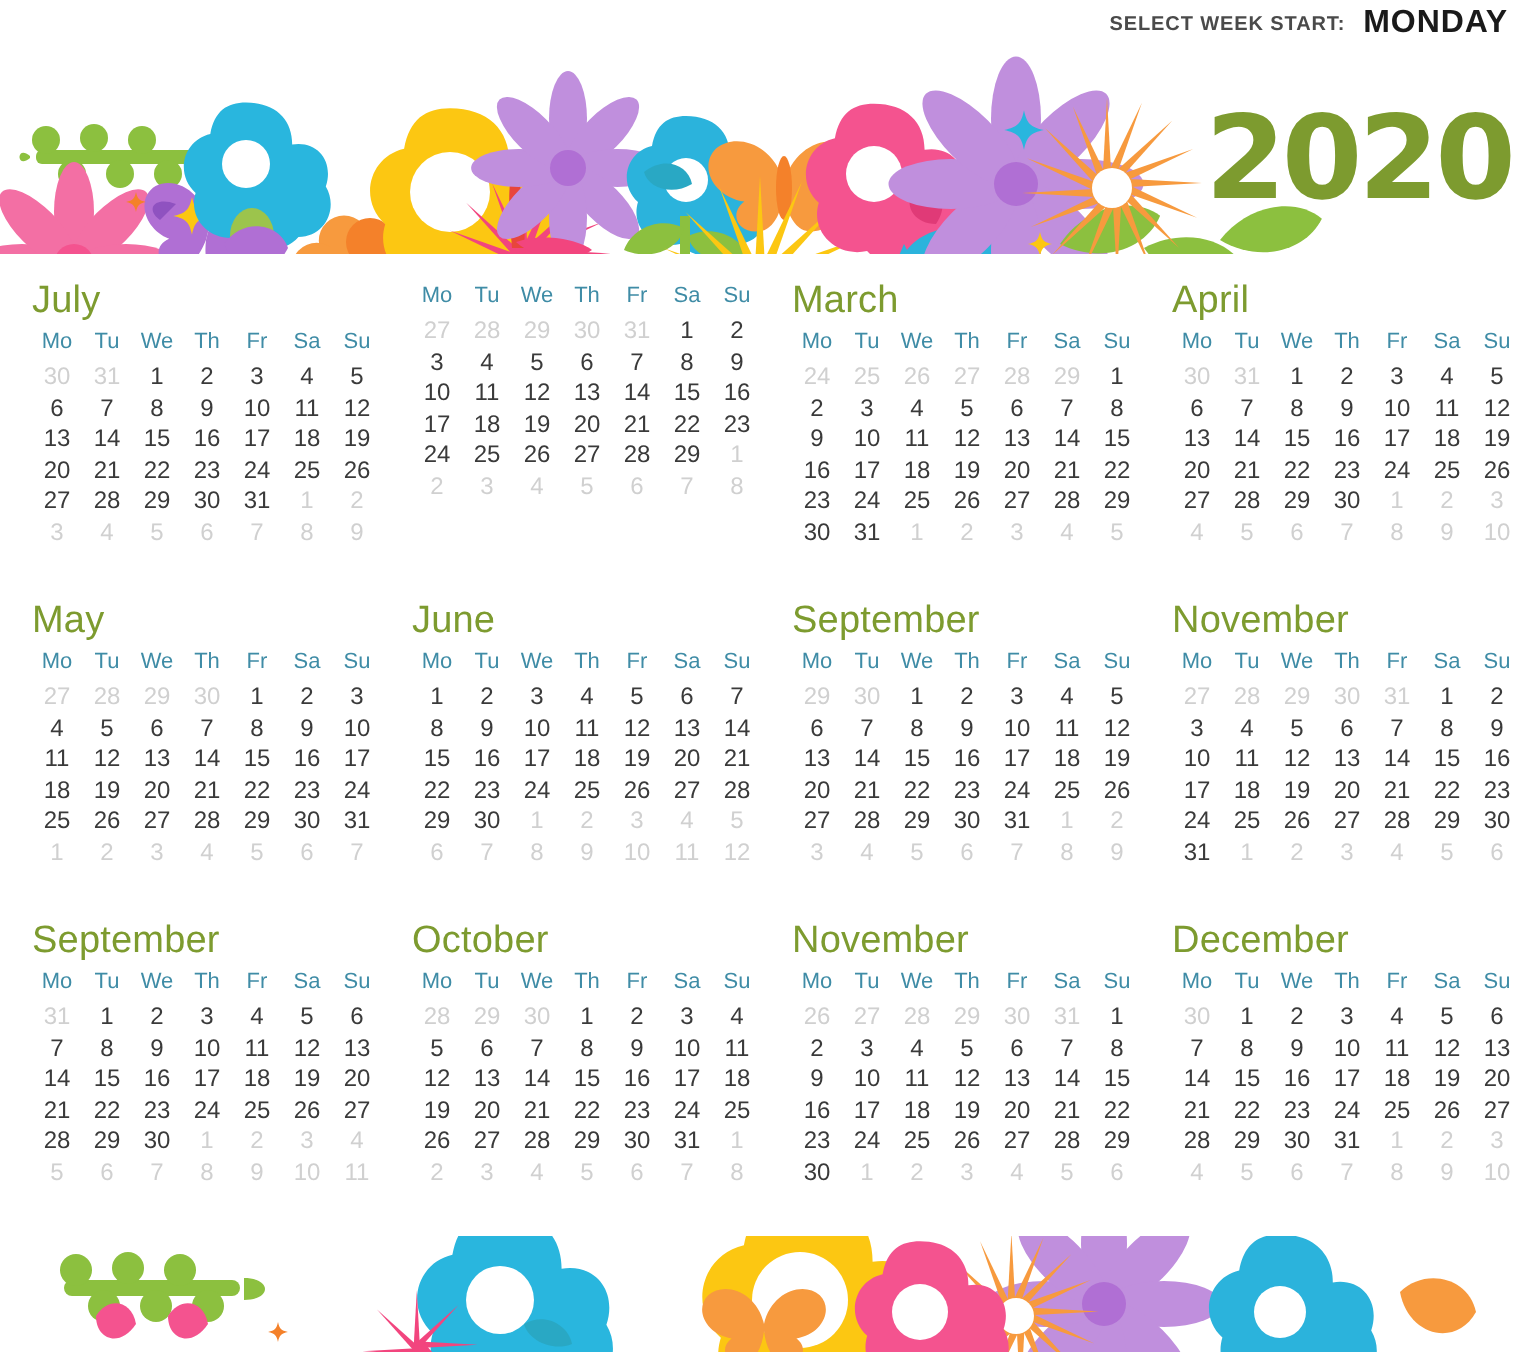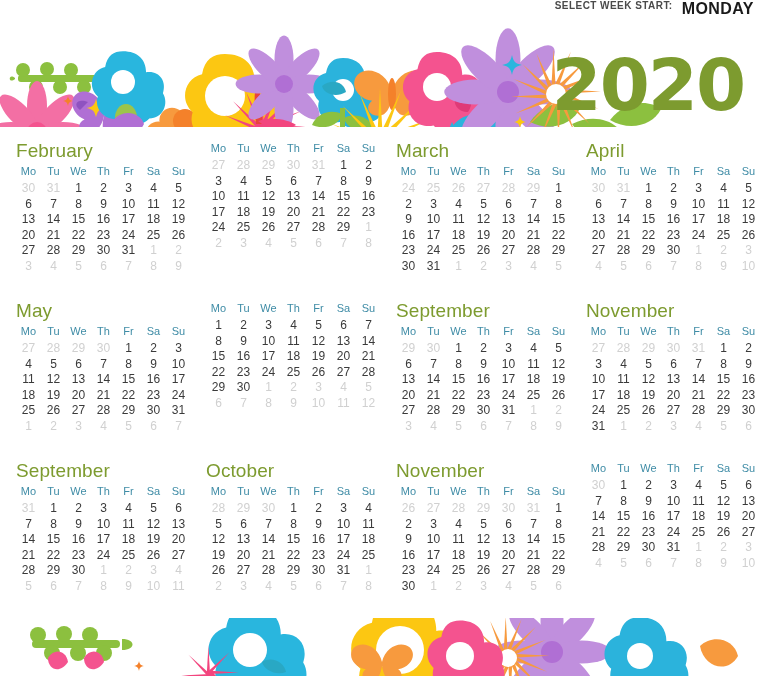--- a/index.html
+++ b/index.html
@@ -8,21 +8,21 @@
     background:#ffffff;
     font-family:"Liberation Sans","DejaVu Sans",sans-serif;
     overflow:hidden;
     position:relative;
   }
 
   
   .topbar{
     height:24px;
     display:flex;
-    align-items:flex-start;
+    align-items:center;
     justify-content:flex-end;
     padding-right:14px;
     box-sizing:border-box;
   }
   .wk-label{
     font-size:10px;
     font-weight:bold;
     letter-spacing:.45px;
     color:#4a4a4a;
   }
@@ -39,24 +39,24 @@
   .banner{
     position:relative;
     width:768px;
     height:103px;
     overflow:hidden;
     background:#ffffff;
   }
   .banner svg{display:block;}
   .year{
     position:absolute;
-    right:24px;
+    right:12px;
     top:32px;
     font-family:"DejaVu Sans","Liberation Sans",sans-serif;
-    font-size:72px;
+    font-size:58px;
     font-weight:bold;
     color:#7d9b2f;
     letter-spacing:-2px;
     line-height:.82;
     user-select:none;
   }
 
   
   .months{
     padding:14px 4px 0 4px;
@@ -323,21 +323,21 @@
     <g fill="#f2457e" transform="translate(580,112) scale(.5)">
       <use href="#sparkle"></use>
     </g>
   </svg>
 
   <div class="year">2020</div>
 </div>
 
 <div class="months" id="months-grid">
     <div class="month">
-      <div class="month-name">February</div>
+      <div class="month-name">July</div>
       <table class="cal">
         <thead>
           <tr>
             <th>Mo</th>
             <th>Tu</th>
             <th>We</th>
             <th>Th</th>
             <th>Fr</th>
             <th>Sa</th>
             <th>Su</th>
@@ -682,20 +682,21 @@
             <td class="out">3</td>
             <td class="out">4</td>
             <td class="out">5</td>
             <td class="out">6</td>
             <td class="out">7</td>
           </tr>
         </tbody>
       </table>
     </div>
     <div class="month">
+      <div class="month-name">June</div>
       <table class="cal">
         <thead>
           <tr>
             <th>Mo</th>
             <th>Tu</th>
             <th>We</th>
             <th>Th</th>
             <th>Fr</th>
             <th>Sa</th>
             <th>Su</th>
@@ -1113,20 +1114,21 @@
             <td class="out">2</td>
             <td class="out">3</td>
             <td class="out">4</td>
             <td class="out">5</td>
             <td class="out">6</td>
           </tr>
         </tbody>
       </table>
     </div>
     <div class="month">
+      <div class="month-name">December</div>
       <table class="cal">
         <thead>
           <tr>
             <th>Mo</th>
             <th>Tu</th>
             <th>We</th>
             <th>Th</th>
             <th>Fr</th>
             <th>Sa</th>
             <th>Su</th>

